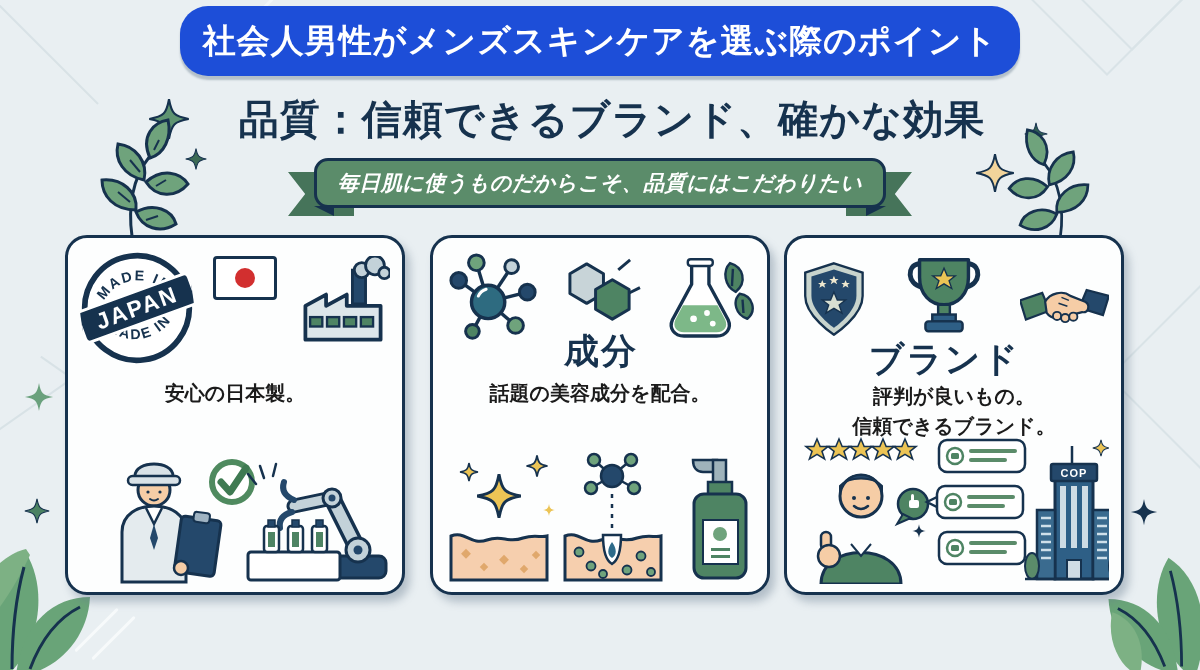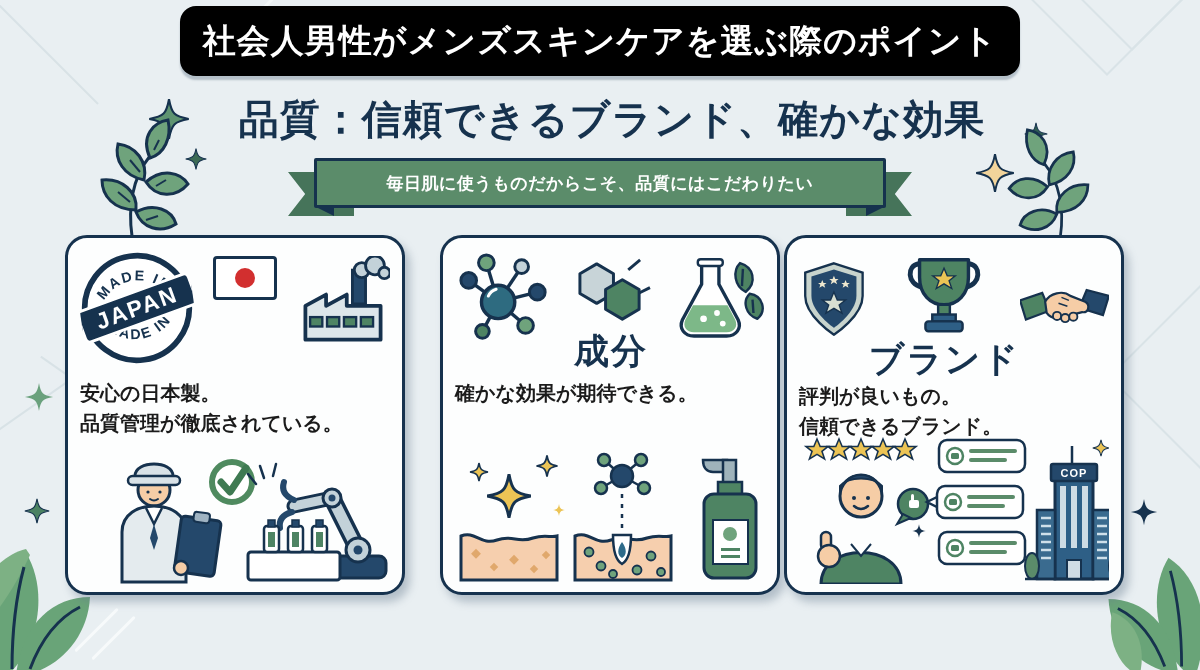--- a/index.html
+++ b/index.html
@@ -10,55 +10,55 @@
   }
   
   .deco-line{position:absolute;background:#d8e2e6;}
   .chevron{position:absolute;width:150px;height:150px;border:2px solid #d9e3e7;transform:rotate(45deg);background:transparent;}
   .hatch{position:absolute;width:3px;height:60px;background:#f7fafb;transform:rotate(45deg);border-radius:2px;}
   .sparkle{position:absolute;}
   .leaf-sprig{position:absolute;}
   
   .banner{
     position:absolute;left:180px;top:6px;width:840px;height:70px;
-    background:#000000;border-radius:16px;
+    background:#1d4ed8;border-radius:28px;
     display:flex;align-items:center;justify-content:center;
     color:#ffffff;font-size:33px;font-weight:bold;letter-spacing:1px;
     box-shadow:0 4px 2px rgba(22,50,78,.25);
   }
   .subtitle{
     position:absolute;top:92px;left:12px;width:100%;text-align:center;
     color:#16324e;font-size:40px;font-weight:bold;letter-spacing:1px;
   }
   
   .ribbon{position:absolute;top:158px;left:50%;transform:translateX(-50%);width:624px;height:60px;}
   .ribbon .tail{position:absolute;top:14px;width:66px;height:44px;background:#46745a;border:0;}
   .ribbon .tail.left{left:0;clip-path:polygon(100% 0,100% 100%,0 100%,26% 50%,0 0);}
   .ribbon .tail.right{right:0;clip-path:polygon(0 0,0 100%,100% 100%,74% 50%,100% 0);}
   .ribbon .fold{position:absolute;width:20px;height:10px;background:#16324e;top:48px;}
   .ribbon .fold.left{left:26px;clip-path:polygon(0 0,100% 0,100% 100%);}
   .ribbon .fold.right{right:26px;clip-path:polygon(0 0,100% 0,0 100%);}
   .ribbon .body{
     position:absolute;left:26px;right:26px;top:0;height:50px;box-sizing:border-box;
-    background:#5b8c6a;border:3px solid #16324e;border-radius:2px;
+    background:#5b8c6a;border:3px solid #16324e;border-radius:14px;
     display:flex;align-items:center;justify-content:center;
-    color:#fff;font-size:17px;font-weight:bold;letter-spacing:.5px;
+    color:#fff;font-size:21px;font-weight:bold;letter-spacing:.5px;font-style:italic;
   }
   
   .card{
     position:absolute;top:235px;width:340px;height:360px;box-sizing:border-box;
     background:#fdfefe;border:3px solid #16324e;border-radius:22px;
     box-shadow:5px 7px 8px rgba(100,120,140,.4);
     padding:12px 12px 0;
   }
-  .card.c1{left:65px}.card.c2{left:440px}.card.c3{left:784px}
+  .card.c1{left:65px}.card.c2{left:430px}.card.c3{left:784px}
   .icon-row{display:flex;justify-content:space-between;align-items:flex-start;min-height:126px;}
   .mid-col{display:flex;flex-direction:column;align-items:center;}
   .card-title{color:#16324e;font-size:35px;font-weight:bold;letter-spacing:2px;line-height:1.1;margin-top:2px;white-space:nowrap;}
-  .desc{font-size:20px;font-weight:bold;color:#1b1b1b;line-height:1.5;margin-top:2px;}
+  .desc{text-align:center;font-size:20px;font-weight:bold;color:#1b1b1b;line-height:1.5;margin-top:2px;}
   .illus{position:absolute;left:12px;right:12px;bottom:8px;height:150px;}
   .flag{width:64px;height:44px;background:#fff;border:3px solid #16324e;border-radius:4px;
         display:flex;align-items:center;justify-content:center;margin-top:6px;box-sizing:border-box;}
   .flag .sun{width:20px;height:20px;border-radius:50%;background:#d22f2f;}
 </style>
 </head>
 <body>
 
 <div class="deco-line" style="left:-30px;top:50px;width:150px;height:2px;transform:rotate(45deg);"></div>
 <div class="deco-line" style="left:-40px;top:400px;width:160px;height:2px;transform:rotate(-35deg);"></div>
@@ -191,21 +191,20 @@
       <g fill="#4e8463" stroke="#16324e" stroke-width="2.5">
         <rect x="15" y="64" width="13" height="10"></rect>
           <rect x="33" y="64" width="13" height="10"></rect>
         <rect x="51" y="64" width="13" height="10"></rect>
           <rect x="69" y="64" width="13" height="10"></rect>
       </g>
     </svg>
   </div>
   <div class="desc">
     <div>安心の日本製。</div>
-    <div>品質管理が徹底されている。</div>
   </div>
   <svg class="illus" viewBox="0 0 310 150">
 
     <circle cx="74" cy="56" r="16" fill="#f6cda6" stroke="#16324e" stroke-width="3"></circle>
     <path d="M55,42 C55,26 93,26 93,42 L93,44 H55 Z" fill="#d9e2e7" stroke="#16324e" stroke-width="3"></path>
     <rect x="48" y="42" width="52" height="9" rx="4.5" fill="#d9e2e7" stroke="#16324e" stroke-width="2.5"></rect>
     <circle cx="68" cy="58" r="1.6" fill="#16324e"></circle>
       <circle cx="80" cy="58" r="1.6" fill="#16324e"></circle>
     <path d="M70,65 q4,3 8,0" stroke="#16324e" stroke-width="2" fill="none" stroke-linecap="round"></path>
     <path d="M42,148 L42,98 C42,80 58,72 74,72 C90,72 106,80 106,98 L106,148 Z" fill="#e4ebee" stroke="#16324e" stroke-width="3"></path>
@@ -295,21 +294,21 @@
       </g>
       <path d="M34,8 h18 v22 l20,37 c4,9 -2,17 -12,17 H26 c-10,0 -16,-8 -12,-17 l20,-37 Z" fill="#ffffff" stroke="#16324e" stroke-width="3.5" stroke-linejoin="round"></path>
       <path d="M25,52 l-8,15 c-3,7 1,13 9,13 h34 c8,0 12,-6 9,-13 l-8,-15 Z" fill="#7db888"></path>
       <circle cx="36" cy="66" r="3.5" fill="#ffffff"></circle>
         <circle cx="50" cy="60" r="3" fill="#ffffff"></circle>
         <circle cx="56" cy="71" r="3" fill="#ffffff"></circle>
       <rect x="30" y="4" width="26" height="7" rx="3" fill="#ffffff" stroke="#16324e" stroke-width="2.5"></rect>
     </svg>
   </div>
   <div class="desc">
-    <div>確かな効果が期待できる。</div>
+    <div>話題の美容成分を配合。</div>
   </div>
   <svg class="illus" viewBox="0 0 310 150">
 
     <path d="M6,102 C20,96 26,112 42,106 C58,100 62,110 78,104 C90,100 96,104 102,102 L102,146 L6,146 Z" fill="#f6cfae" stroke="#16324e" stroke-width="3"></path>
     <g fill="#e0a86c">
       <rect x="18" y="116" width="7" height="7" transform="rotate(45 21 119)"></rect>
       <rect x="36" y="130" width="6" height="6" transform="rotate(45 39 133)"></rect>
       <rect x="56" y="122" width="7" height="7" transform="rotate(45 59 125)"></rect>
       <rect x="76" y="132" width="6" height="6" transform="rotate(45 79 135)"></rect>
       <rect x="88" y="118" width="6" height="6" transform="rotate(45 91 121)"></rect>

